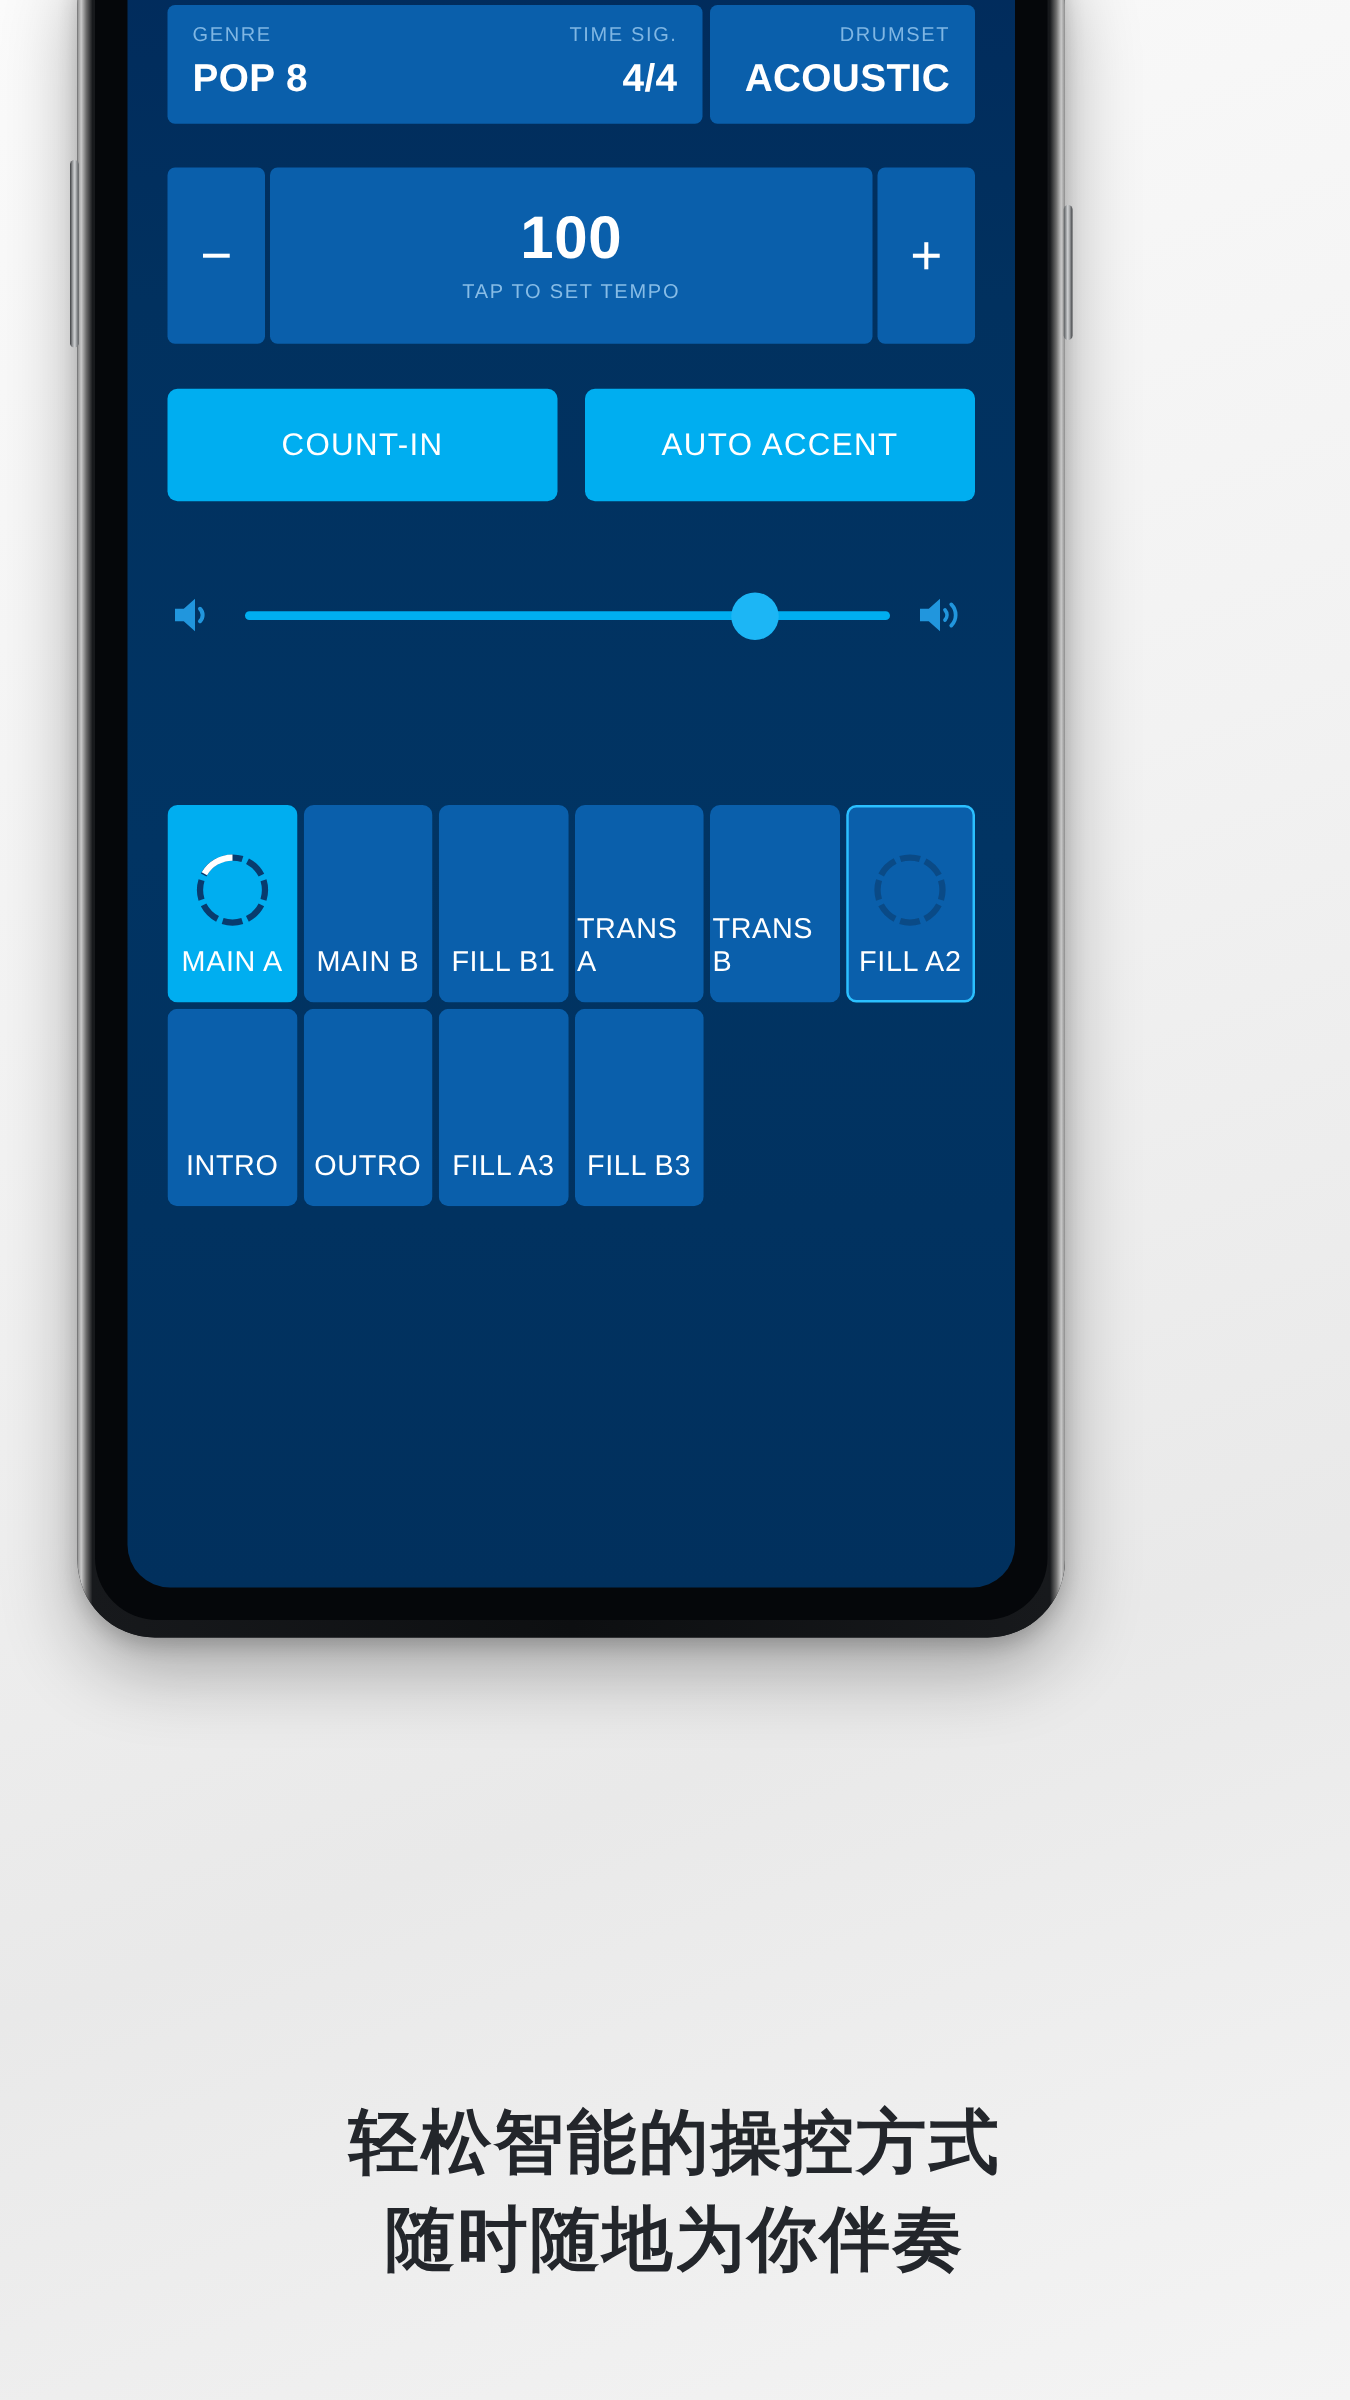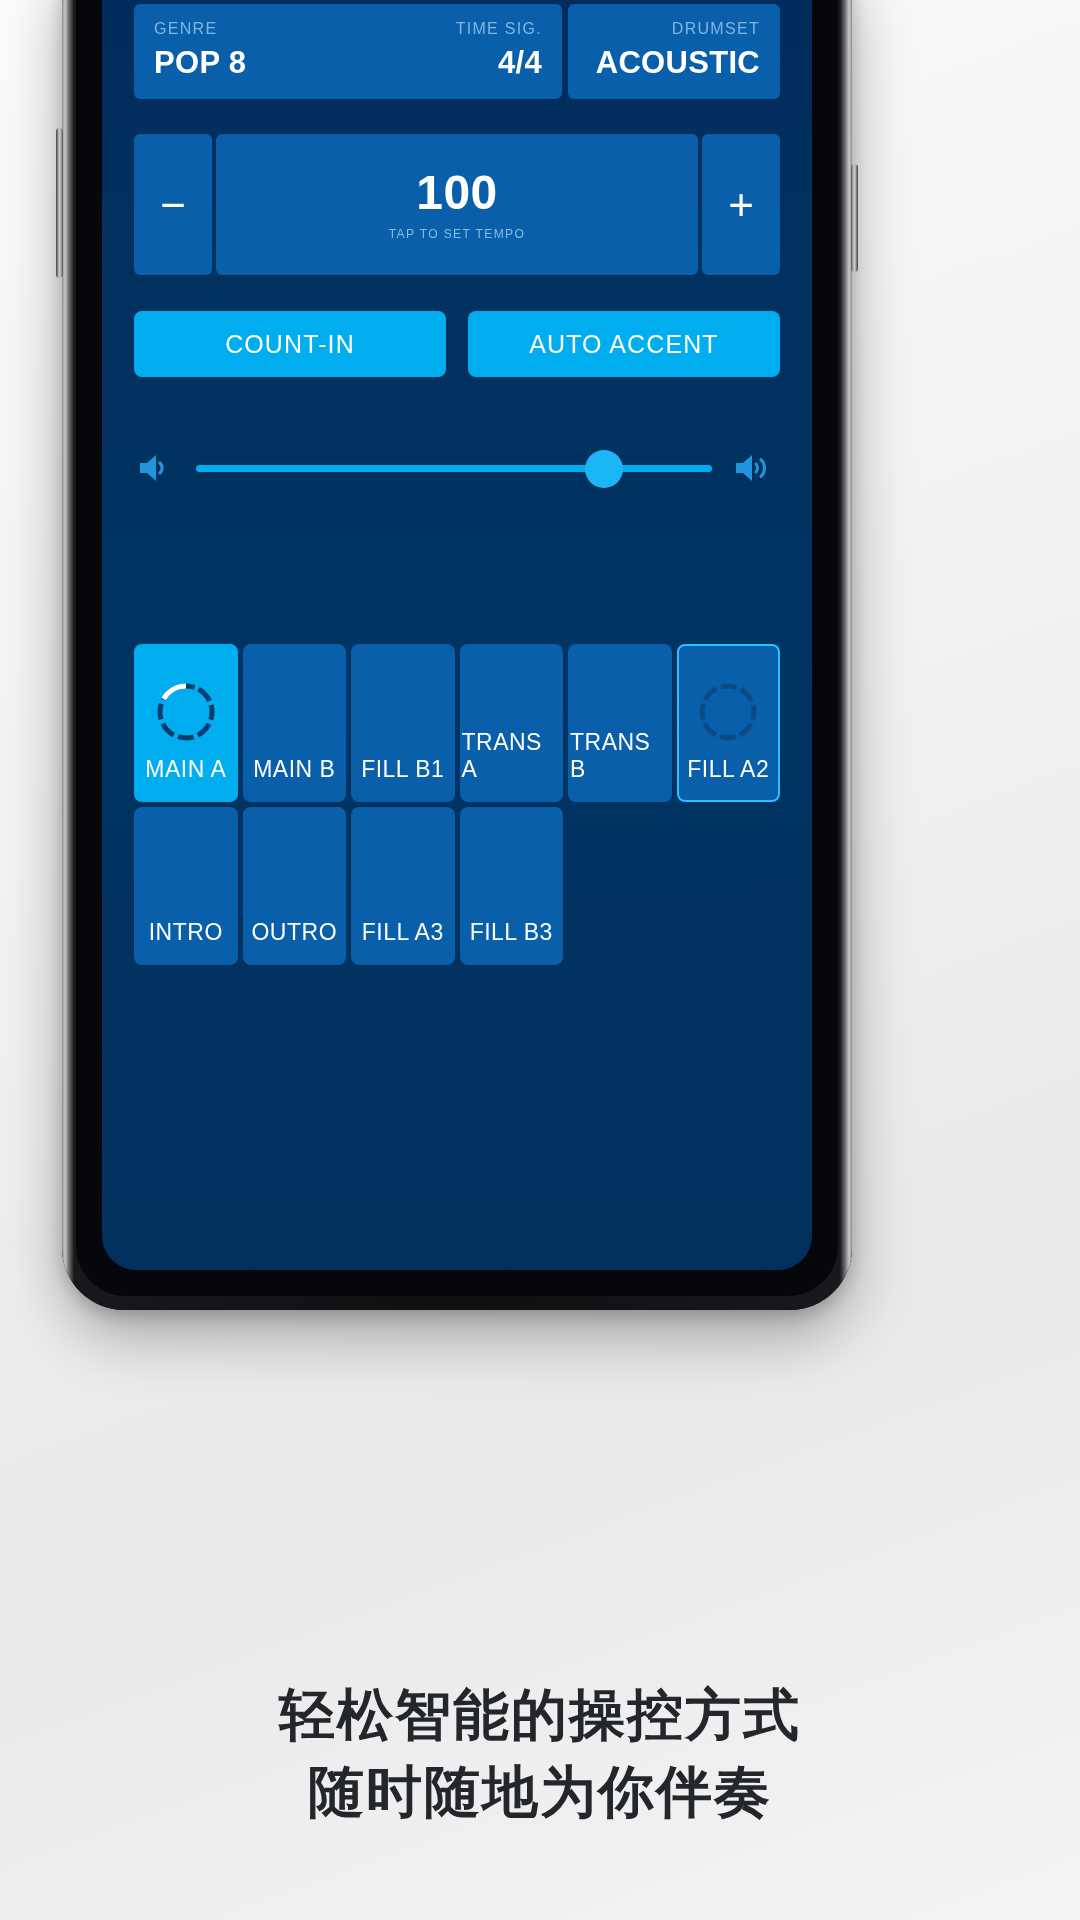--- a/index.html
+++ b/index.html
@@ -132,34 +132,34 @@
   }
   #tempo-value {
     font-size: 48px;
     font-weight: 700;
     color: #ffffff;
     letter-spacing: 0.5px;
     line-height: 1.05;
   }
   #tempo-hint {
     margin-top: 9px;
-    font-size: 12px;
+    font-size: 16px;
     letter-spacing: 1.4px;
     color: #87bce6;
   }
 
   
   #toggle-row {
     display: flex;
     gap: 22px;
     margin-top: 36px;
   }
   .toggle-button {
     flex: 1 1 0;
-    height: 66px;
+    height: 90px;
     border-radius: 8px;
     background: #00aef0;
     color: #ffffff;
     font-size: 25px;
     font-weight: 500;
     letter-spacing: 1.1px;
     display: flex;
     align-items: center;
     justify-content: center;
   }

